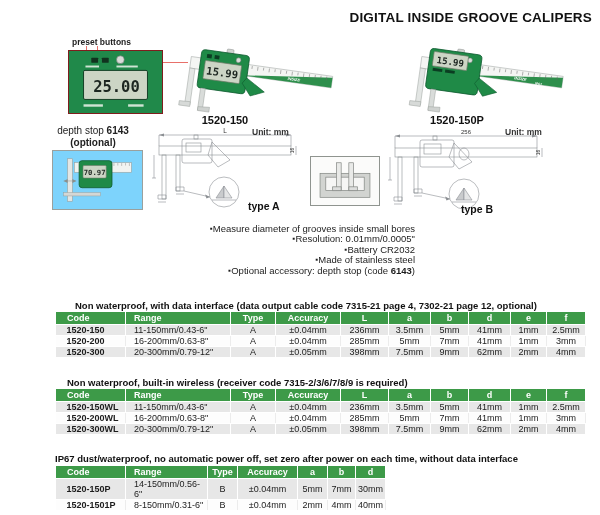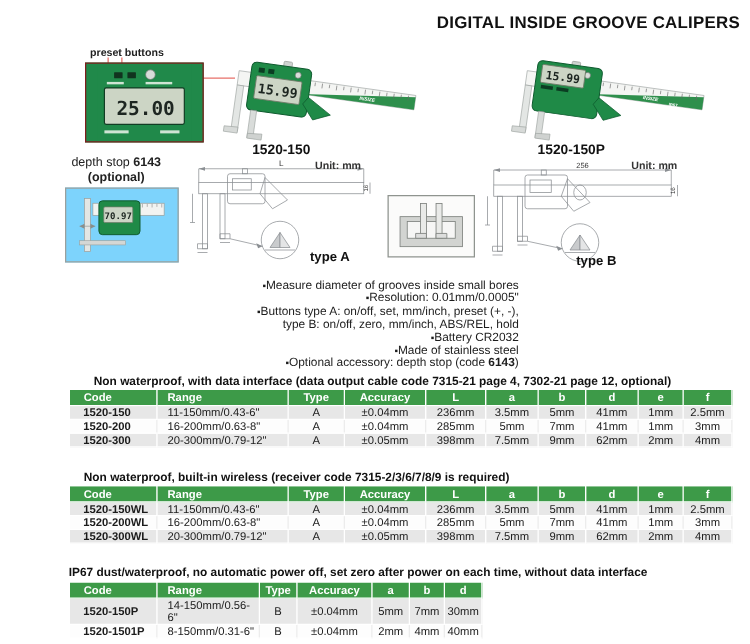--- a/index.html
+++ b/index.html
@@ -226,21 +226,20 @@
       <polygon points="78,62 86,74 78,74" fill="#e4e5e6" stroke="#8b8f93"></polygon>
       <line x1="66" y1="76" x2="90" y2="76"></line>
     </svg>
   </div>
   <div class="unit-label" style="left:505px; top:127px;">Unit: mm</div>
   <div class="type-label" style="left:461px; top:203px;">type B</div>
 
   <div class="features">
       <div class="f-row"><span class="bullet">▪</span><span>Measure diameter of grooves inside small bores</span></div>
       <div class="f-row"><span class="bullet">▪</span><span>Resolution: 0.01mm/0.0005"</span></div>
-      <div class="f-row"><span class="bullet">▪</span><span>Buttons type A: on/off, set, mm/inch, preset (+, -),</span><div class="feature-cont">type B: on/off, zero, mm/inch, ABS/REL, hold</div></div>
       <div class="f-row"><span class="bullet">▪</span><span>Battery CR2032</span></div>
       <div class="f-row"><span class="bullet">▪</span><span>Made of stainless steel</span></div>
       <div class="f-row"><span class="bullet">▪</span><span>Optional accessory: depth stop (code </span><span style="font-weight: bold;">6143</span><span>)</span></div>
     </div>
 
   <div class="tbl-heading" style="top:300px;margin-left:20px;">Non waterproof, with data interface (data output cable code 7315-21 page 4, 7302-21 page 12, optional)</div>
   <table class="spec t12" style="top:311px;">
     <colgroup>
         <col class="c1">
         <col class="c2">

